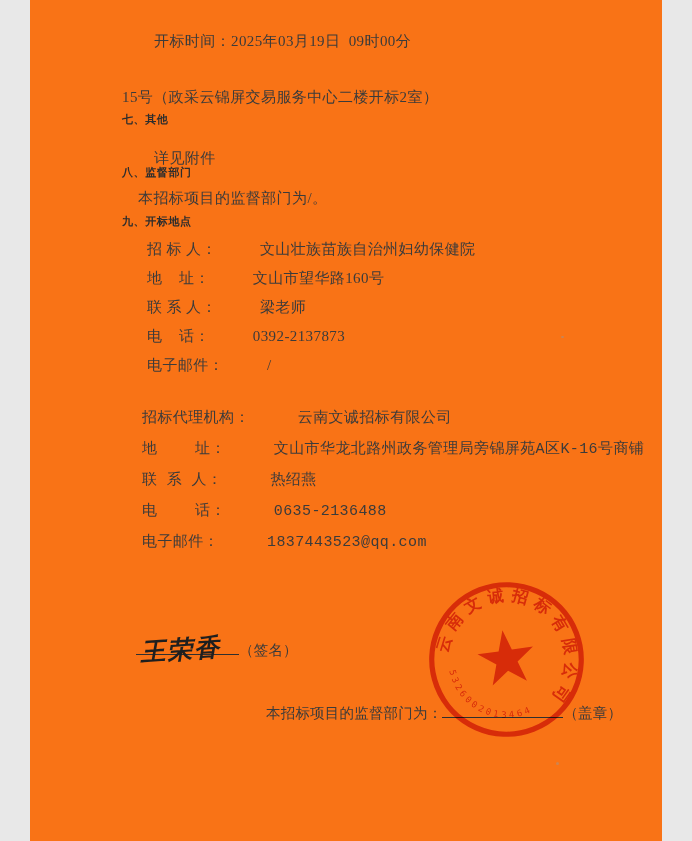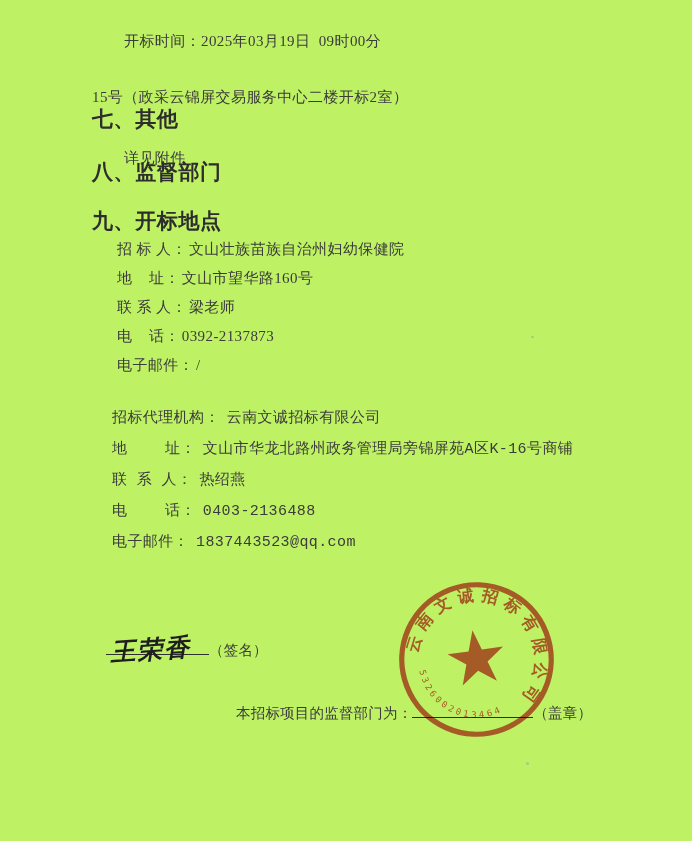--- a/index.html
+++ b/index.html
@@ -1,32 +1,32 @@
 <!DOCTYPE html>
 <html><head>
 <meta charset="utf-8">
 <style>
   html,body{margin:0;padding:0;background:#e8e8e8;}
   .page{
     position:relative;
-    width:692px;height:841px;
+    width:632px;height:841px;
     margin:0 auto;
-    background:#bef264;
+    background:#f97316;
     overflow:hidden;
     font-family:"Liberation Serif","DejaVu Serif",serif;
     color:#3b3b3b;
     font-size:15px;
   }
   .line{position:absolute;white-space:pre;line-height:20px;letter-spacing:0.4px;}
-  .heading{font-weight:bold;color:#2d2d2d;font-size:21px;letter-spacing:0.6px;}
+  .heading{font-weight:bold;color:#2d2d2d;font-size:11px;letter-spacing:0.6px;}
   .contact-block{position:absolute;}
   .crow{white-space:pre;line-height:20px;letter-spacing:0.4px;}
   .crow-t{margin-bottom:9px;}
   .crow-a{margin-bottom:11px;font-family:Liberation Mono, monospace;}
-  .crow .cval{padding-left:2px;}
+  .crow .cval{padding-left:2px;margin-left:41px;}
   .crow-a .cval{padding-left:7px;}
   .sig-line{position:absolute;white-space:pre;line-height:21px;letter-spacing:0.2px;font-size:14.5px;}
   .sig-underline{
     display:inline-block;position:relative;
     border-bottom:1.6px solid #2f2f2f;
     height:16px;vertical-align:baseline;
   }
   .u1{width:103px;}
   .u2{width:121px;}
   .handwritten{
@@ -53,36 +53,37 @@
 
 <div class="page">
 
   <div class="line" style="left:124px;top:31px">开标时间：2025年03月19日  09时00分</div>
   <div class="line" style="left:92px;top:87px">15号（政采云锦屏交易服务中心二楼开标2室）</div>
 
   <div class="line heading" style="left:92px;top:109px">七、其他</div>
   <div class="line" style="left:124px;top:148px">详见附件</div>
 
   <div class="line heading" style="left:92px;top:162px">八、监督部门</div>
+  <div class="line" style="left:108px;top:188px">本招标项目的监督部门为/。</div>
 
   <div class="line heading" style="left:92px;top:211px">九、开标地点</div>
 
   <div class="contact-block" style="left:117px;top:239px">
     <div class="crow crow-t"><span class="clabel">招 标 人：</span><span class="cval">文山壮族苗族自治州妇幼保健院</span></div>
     <div class="crow crow-t"><span class="clabel">地    址：</span><span class="cval">文山市望华路160号</span></div>
     <div class="crow crow-t"><span class="clabel">联 系 人：</span><span class="cval">梁老师</span></div>
     <div class="crow crow-t"><span class="clabel">电    话：</span><span class="cval">0392-2137873</span></div>
     <div class="crow crow-t"><span class="clabel">电子邮件：</span><span class="cval">/</span></div>
   </div>
 
   <div class="contact-block" style="left:112px;top:409px">
     <div class="crow crow-a"><span class="clabel">招标代理机构：</span><span class="cval">云南文诚招标有限公司</span></div>
     <div class="crow crow-a"><span class="clabel">地    址：</span><span class="cval">文山市华龙北路州政务管理局旁锦屏苑A区K-16号商铺</span></div>
     <div class="crow crow-a"><span class="clabel">联 系 人：</span><span class="cval">热绍燕</span></div>
-    <div class="crow crow-a"><span class="clabel">电    话：</span><span class="cval">0403-2136488</span></div>
+    <div class="crow crow-a"><span class="clabel">电    话：</span><span class="cval">0635-2136488</span></div>
     <div class="crow crow-a"><span class="clabel">电子邮件：</span><span class="cval">1837443523@qq.com</span></div>
   </div>
 
   <div class="sig-line" style="left:106px;top:638px"><span class="sig-underline u1"><span class="handwritten">王荣香</span></span><span>（签名）</span></div>
 
   <div class="sig-line" style="left:236px;top:701px"><span>本招标项目的监督部门为：</span><span class="sig-underline u2"></span><span>（盖章）</span></div>
 
   <div class="seal">
     <svg viewBox="0 0 170 170" xmlns="http://www.w3.org/2000/svg">
       <defs>

